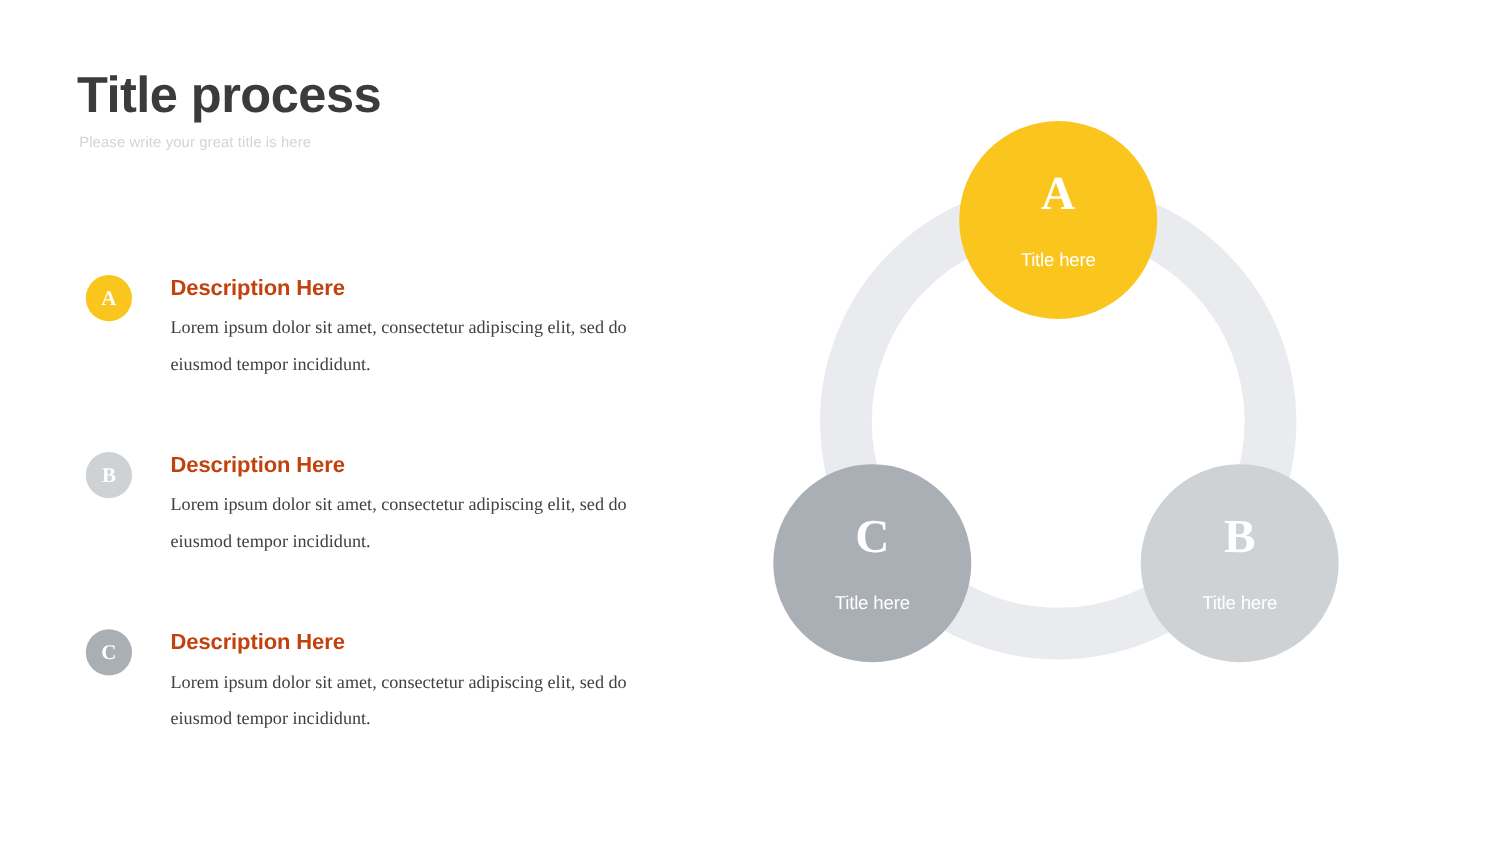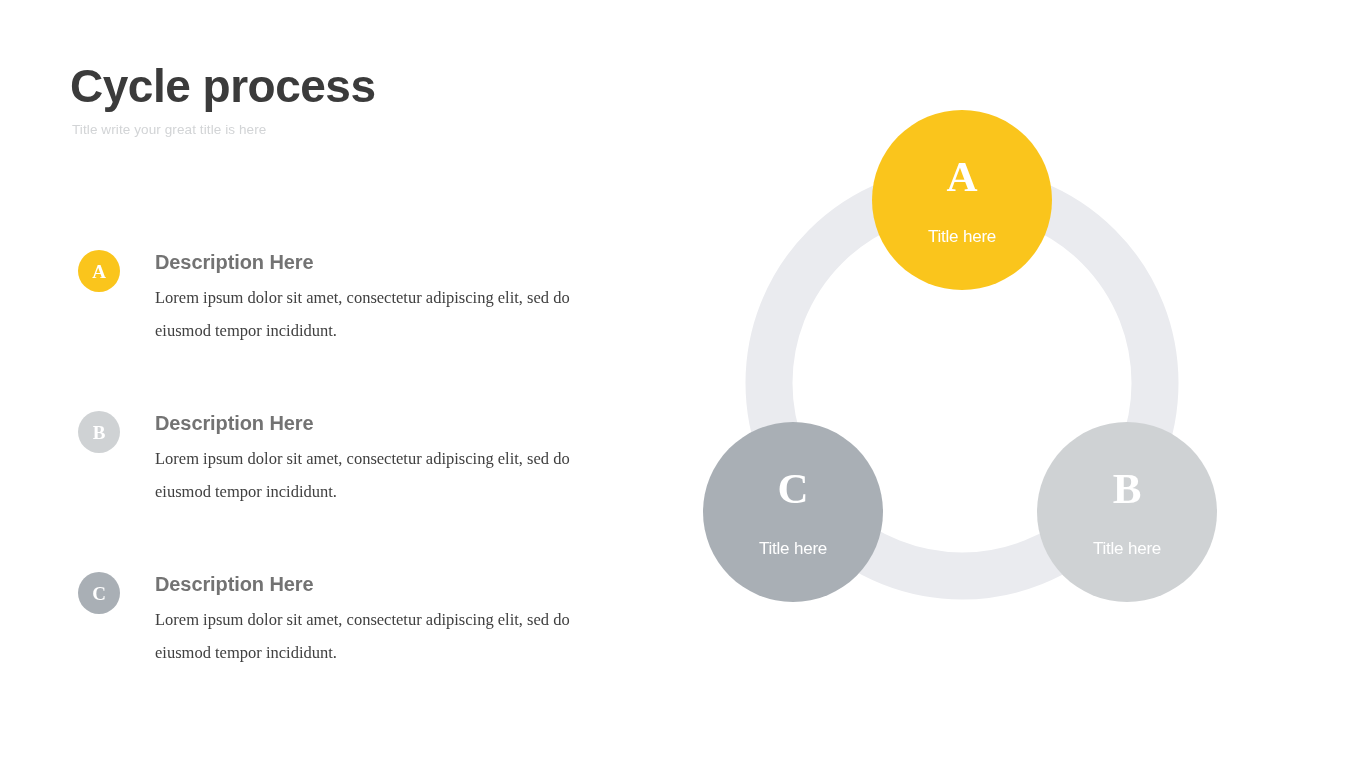--- a/index.html
+++ b/index.html
@@ -70,21 +70,21 @@
     font-size: 19px;
     font-weight: bold;
     color: #ffffff;
     line-height: 1;
   }
 
   .item-heading {
     font-family: "Liberation Sans", sans-serif;
     font-size: 20px;
     font-weight: bold;
-    color: #737373;
+    color: #c2410c;
     margin: 0;
     padding-top: 11px;
     letter-spacing: -0.1px;
   }
   .item-body {
     font-family: Liberation Serif, serif;
     font-size: 16.5px;
     font-weight: normal;
     color: #404040;
     line-height: 1.98;
@@ -135,22 +135,22 @@
   }
 
   #node-a { width: 180px; height: 180px; left: 172px; top: 15px; }
   #node-b { width: 180px; height: 180px; left: 337px; top: 327px; }
   #node-c { width: 180px; height: 180px; left: 3px;   top: 327px; }
 </style>
 </head>
 <body>
 
 <div class="slide-header">
-  <h1 class="slide-title">Cycle process</h1>
-  <p class="slide-subtitle">Title write your great title is here</p>
+  <h1 class="slide-title">Title process</h1>
+  <p class="slide-subtitle">Please write your great title is here</p>
 </div>
 
 <div class="item-list">
 
   <div class="list-item">
     <div class="item-badge" style="background:#FAC51C;">A</div>
     <h3 class="item-heading">Description Here</h3>
     <p class="item-body">Lorem ipsum dolor sit amet, consectetur adipiscing elit, sed do eiusmod tempor incididunt.</p>
   </div>
 

